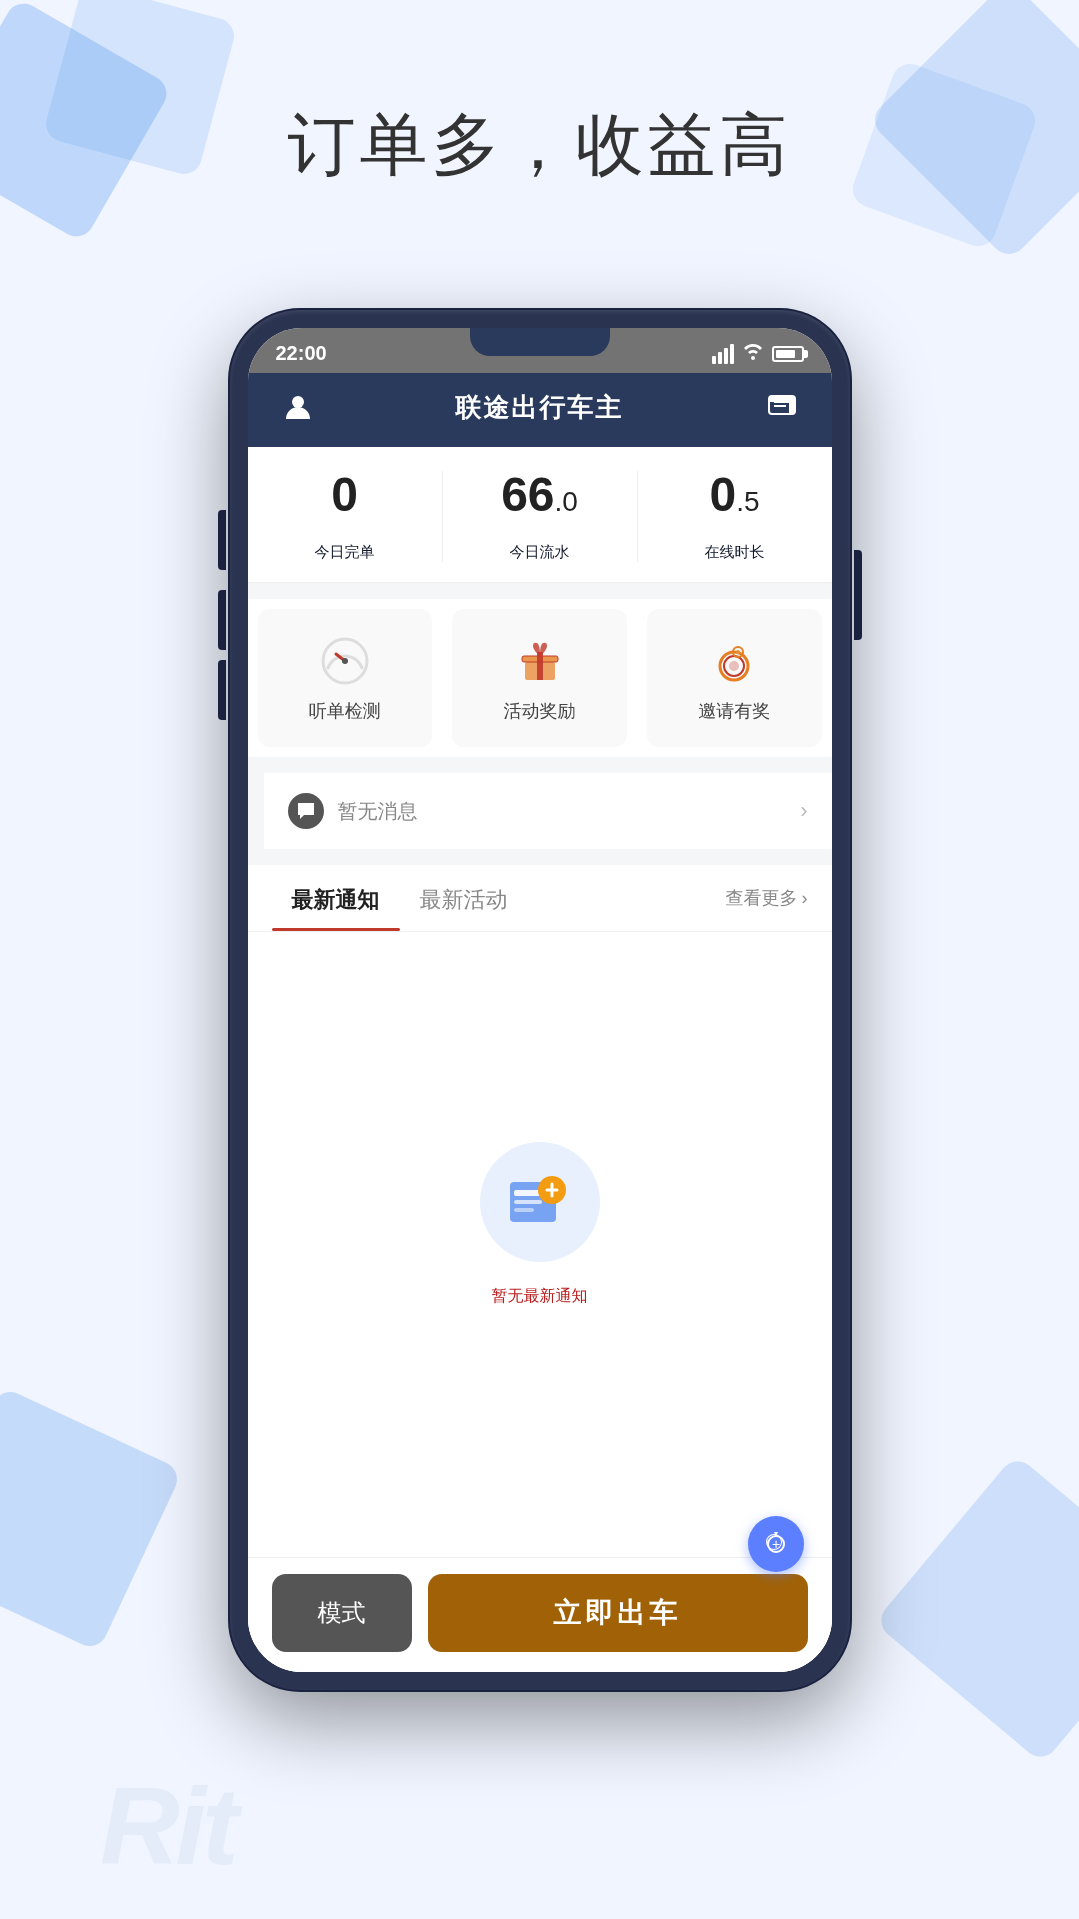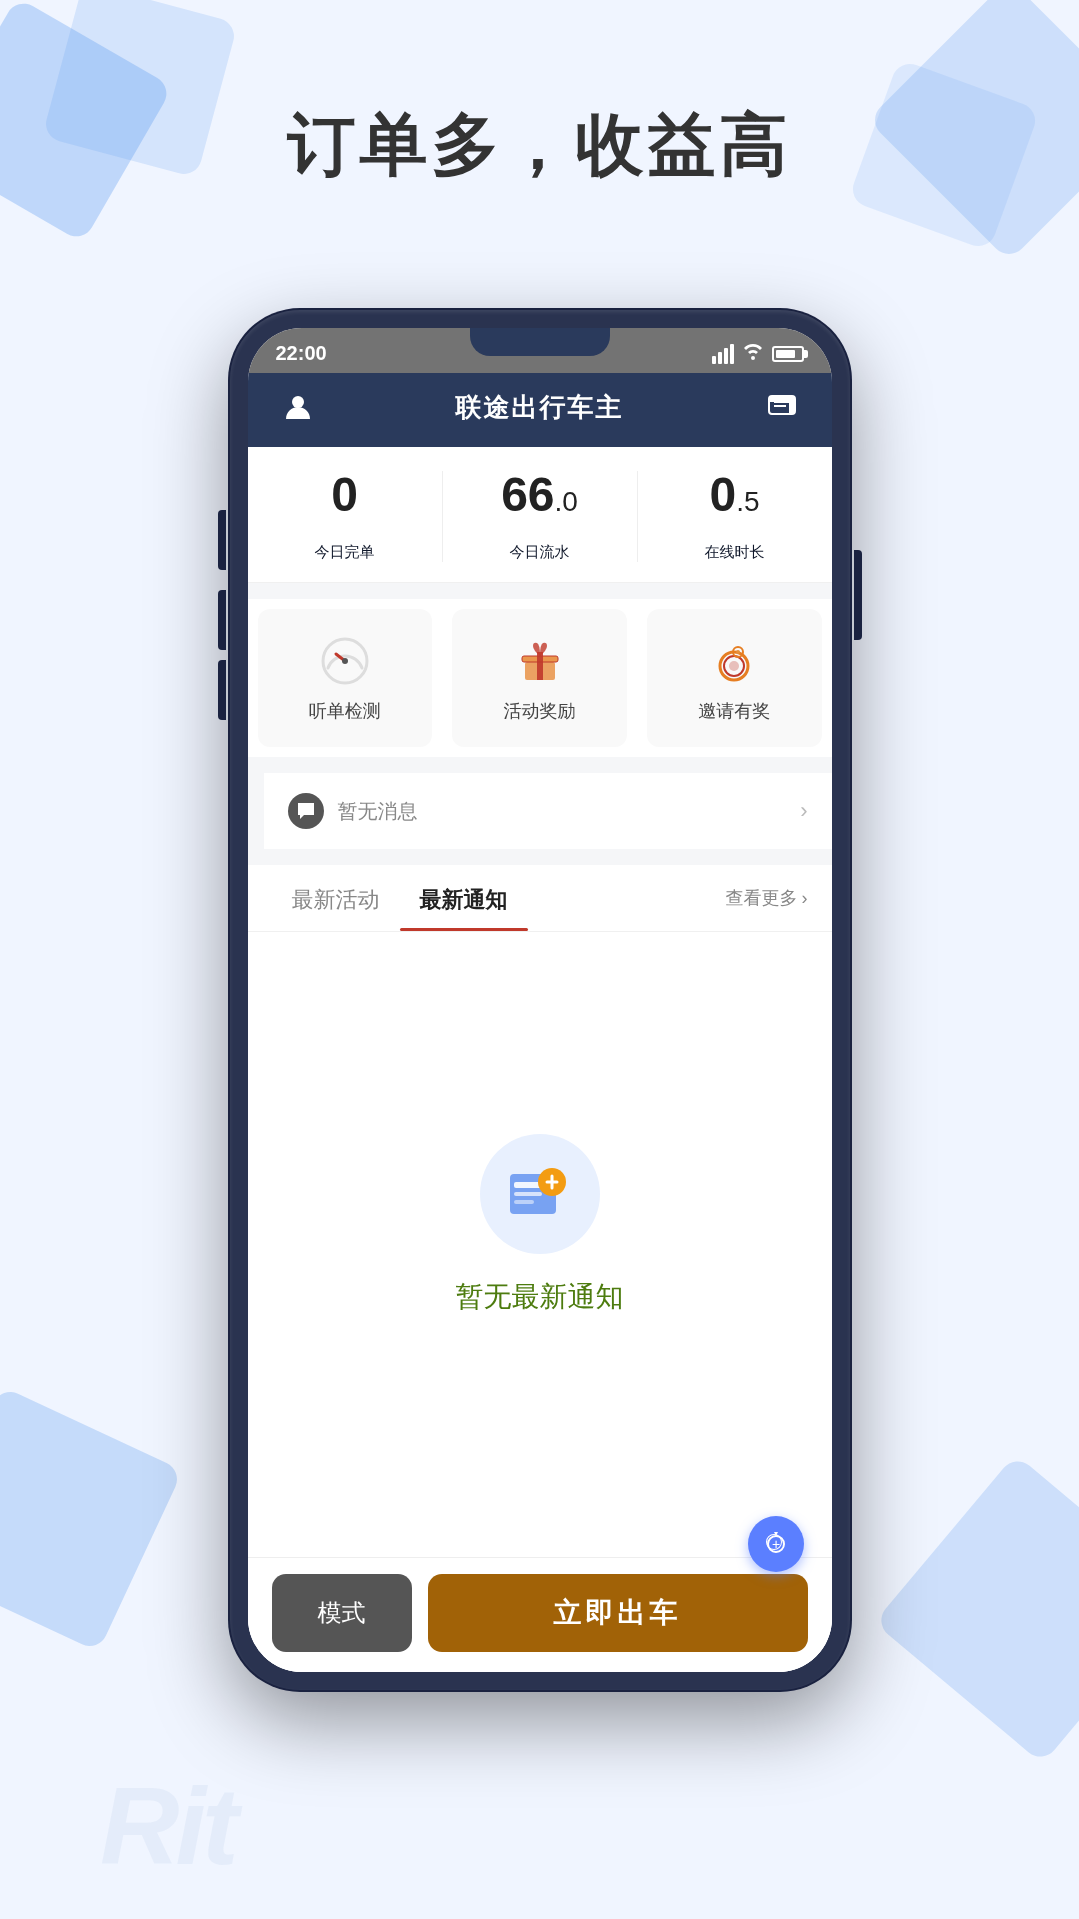--- a/index.html
+++ b/index.html
@@ -54,21 +54,21 @@
       background: rgba(100, 160, 240, 0.25);
     }
 
     
     .headline {
       position: absolute;
       top: 100px;
       left: 0; right: 0;
       text-align: center;
       font-size: 68px;
-      font-weight: 700;
+      font-weight: 400;
       color: #333;
       letter-spacing: 4px;
     }
 
     
     .phone-wrapper {
       position: absolute;
       top: 310px;
       left: 50%;
       transform: translateX(-50%);
@@ -374,22 +374,22 @@
       height: 120px;
       background: #e8f0fe;
       border-radius: 50%;
       display: flex;
       align-items: center;
       justify-content: center;
       margin-bottom: 24px;
       position: relative;
     }
     .notif-text {
-      font-size: 28px;
-      color: #4d7c0f;
+      font-size: 16px;
+      color: #b91c1c;
     }
 
     
     .fab {
       position: absolute;
       bottom: 100px;
       right: 28px;
       width: 56px;
       height: 56px;
       background: #5b7fff;
@@ -575,25 +575,25 @@
               <svg width="20" height="20" viewBox="0 0 20 20" fill="white">
                 <path d="M2 2h16v12H8l-4 4V14H2V2z"></path>
               </svg>
             </div>
             <span class="message-text">暂无消息</span>
           </div>
           <span class="chevron">›</span>
         </div>
 
         <div class="tabs-row">
+          <div class="tab-item active">
+            <span>最新通知</span>
+          </div>
           <div class="tab-item">
             <span>最新活动</span>
-          </div>
-          <div class="tab-item active">
-            <span>最新通知</span>
           </div>
           <div class="tabs-more">
             <span>查看更多</span>
             <span>›</span>
           </div>
         </div>
 
         <div class="notification-empty">
           <div class="notif-illustration">
             <svg width="80" height="80" viewBox="0 0 80 80">

